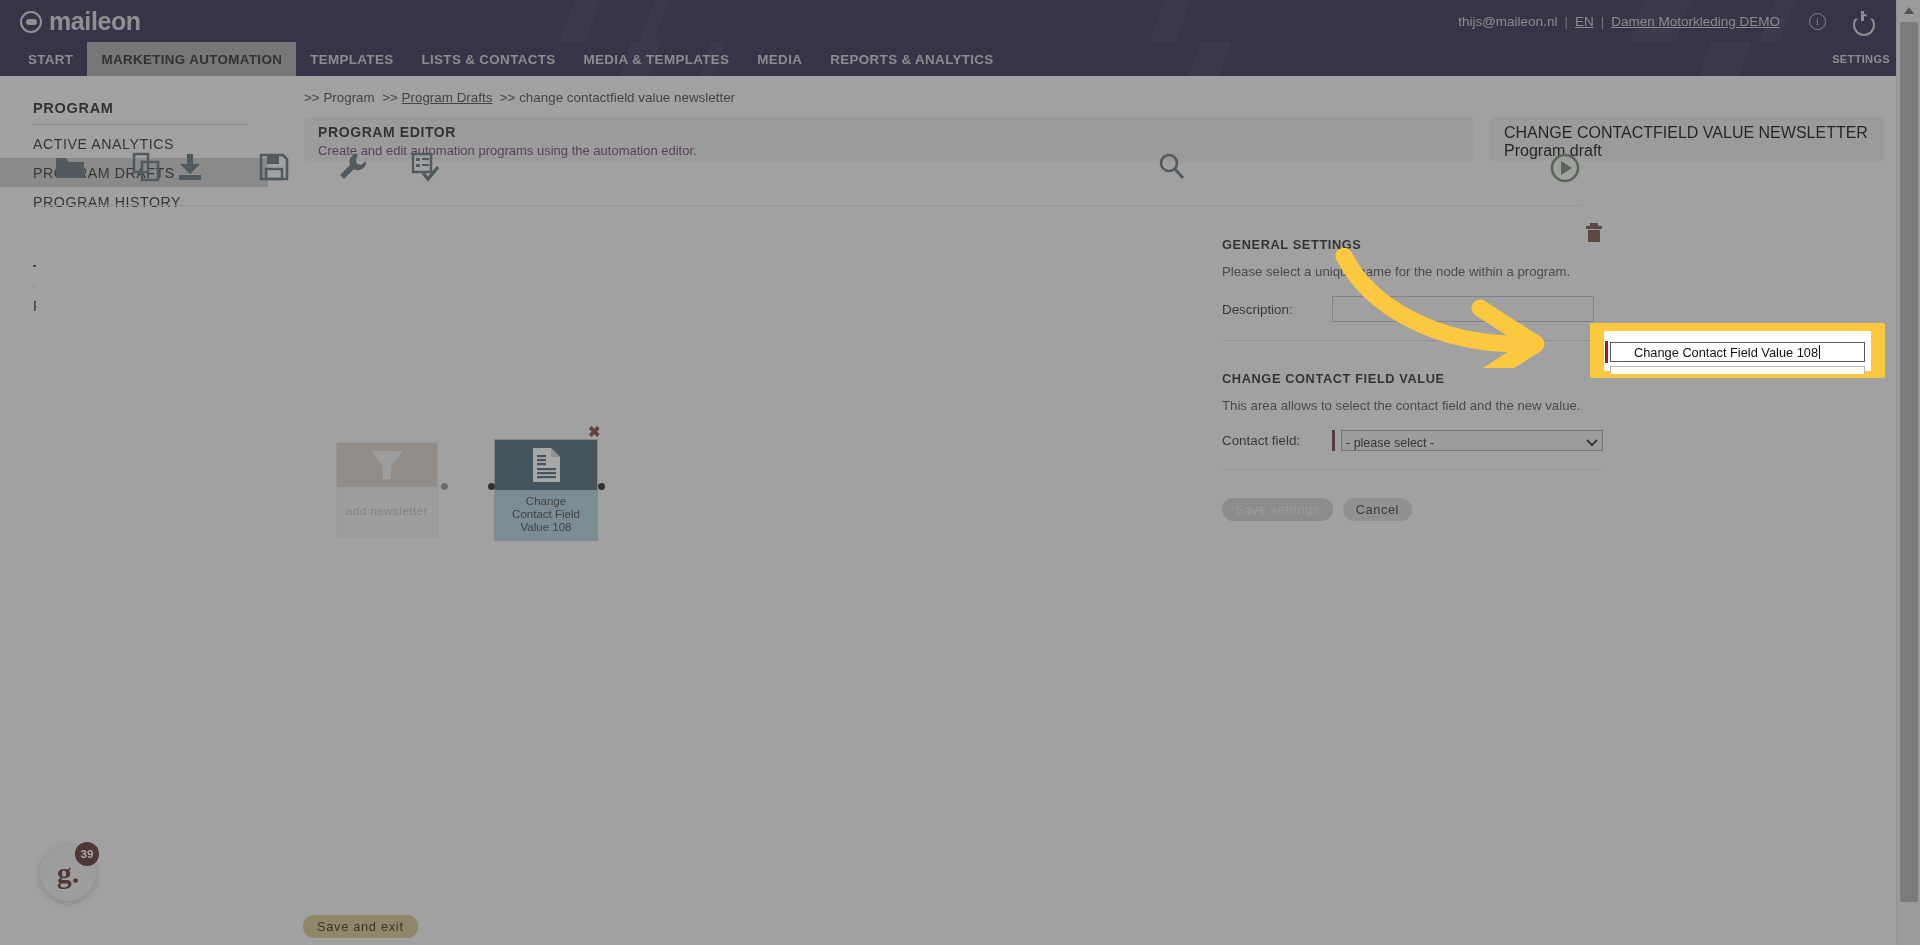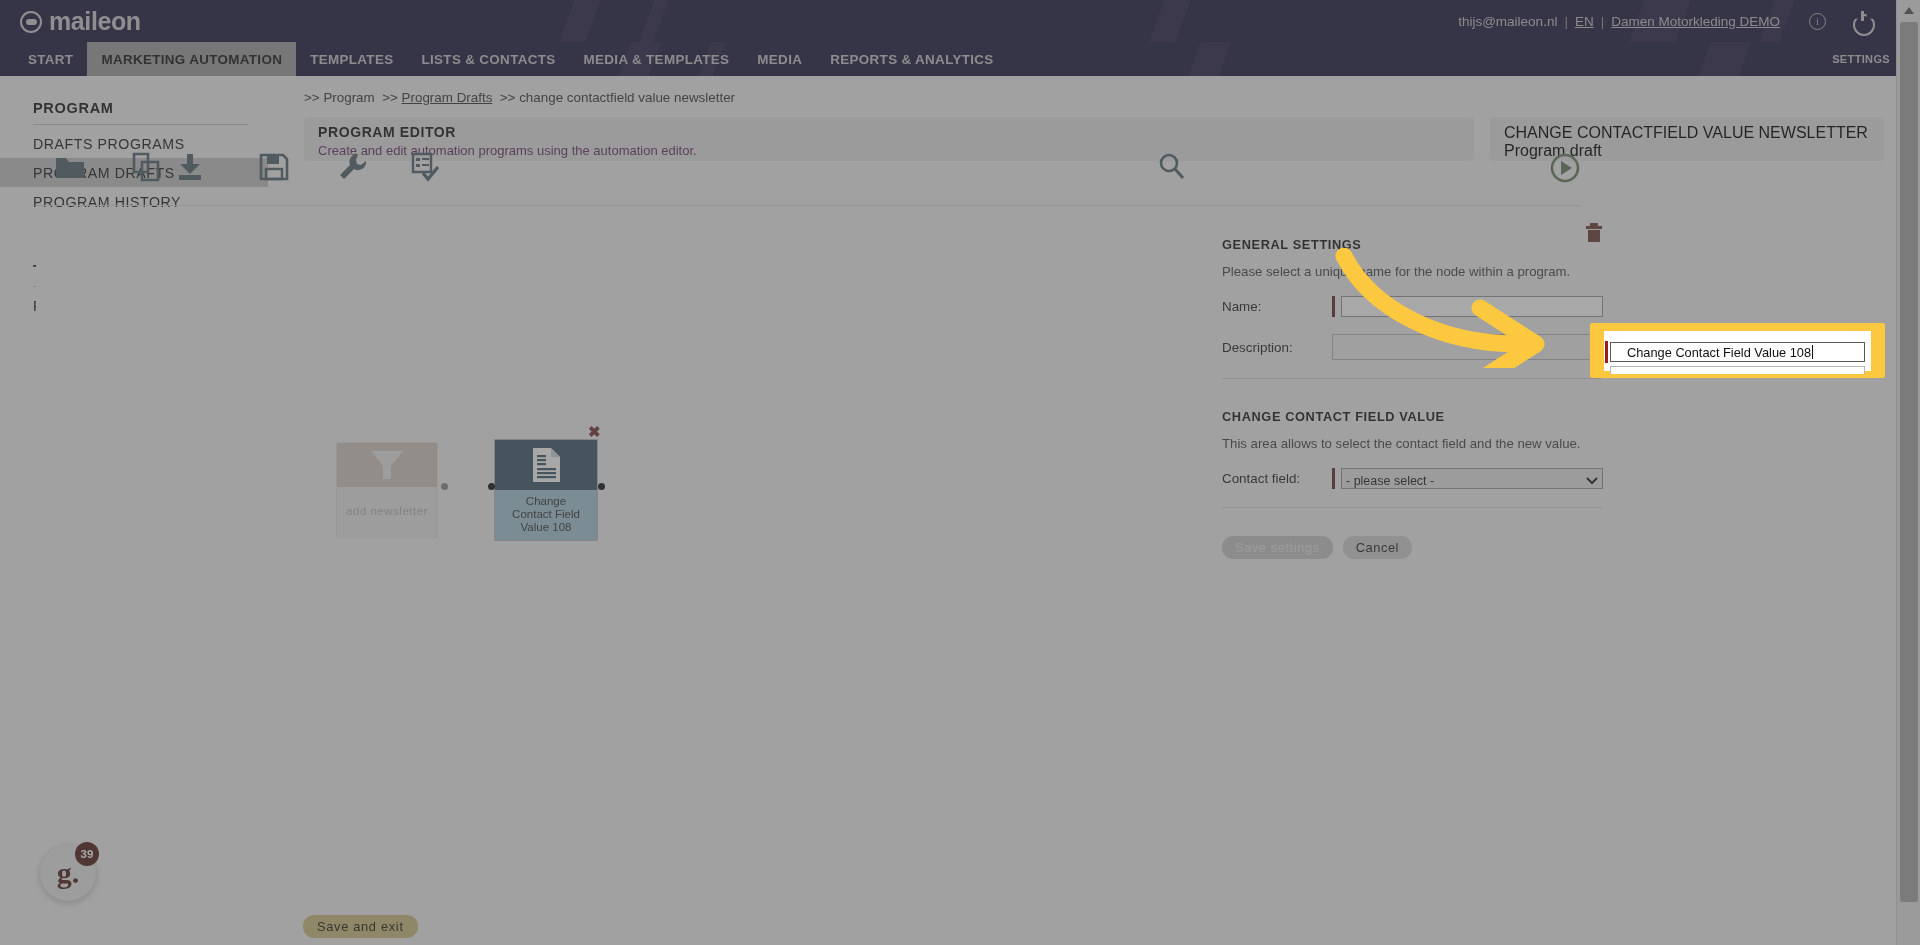--- a/index.html
+++ b/index.html
@@ -272,21 +272,21 @@
     position: absolute; left: 1590px; top: 323px; width: 295px; height: 55px;
     background: #fbc83f; border-radius: 2px;
   }
   .hi-inner {
     position: absolute; left: 1604px; top: 331px; width: 267px; height: 40px;
     background: #ffffff;
   }
   .hi-input {
     position: absolute; left: 1610px; top: 342px; width: 255px; height: 20px;
     background: #fff; border: 1px solid #5a5a5a;
-    display: flex; align-items: center; padding-left: 16px;
+    display: flex; align-items: center; padding-left: 23px;
     font-size: 12.8px; color: #111;
   }
   .hi-reqbar {
     position: absolute; left: 1605px; top: 341px; width: 3px; height: 22px;
     background: #9a1c1c;
   }
   .hi-caret {
     display: inline-block; width: 1px; height: 14px; background: #111;
     margin-left: 1px;
   }
@@ -357,21 +357,21 @@
       </div>
       <div class="nav-settings">SETTINGS</div>
     </div>
 
     <div class="body-area">
 
       <div class="sidebar">
         <div class="side-group-title">PROGRAM</div>
         <div class="side-rule"></div>
         <div class="side-item">
-            <span>DRAFTS PROGRAMS</span>
+            <span>ACTIVE ANALYTICS</span>
           </div>
         <div class="side-item active">
             <span>PROGRAM DRAFTS</span>
           </div>
         <div class="side-item">
             <span>PROGRAM HISTORY</span>
           </div>
         <div class="side-gap"></div>
         <div class="side-group-title">TEMPLATES</div>
         <div class="side-rule"></div>
@@ -504,25 +504,20 @@
           <svg width="18" height="20" viewBox="0 0 18 20">
             <rect x="5" y="0" width="8" height="3" fill="#A3362B"></rect>
             <rect x="1" y="3" width="16" height="3" fill="#A3362B"></rect>
             <path d="M3 7h12v12H3z" fill="#A3362B"></path>
           </svg>
         </div>
 
         <div class="rp-sect">GENERAL SETTINGS</div>
         <div class="rp-desc">Please select a unique name for the node within a program.</div>
 
-        <div class="rp-row">
-          <div class="rp-label">Name:</div>
-          <div class="rp-reqbar"></div>
-          <div class="rp-input"></div>
-        </div>
 
         <div class="rp-row">
           <div class="rp-label">Description:</div>
           <div class="rp-input" style="height:26px;border-color:#b8b8b8;background:#f0f0f0"></div>
         </div>
 
         <div class="rp-hr"></div>
 
         <div class="rp-sect">CHANGE CONTACT FIELD VALUE</div>
         <div class="rp-desc">This area allows to select the contact field and the new value.</div>

